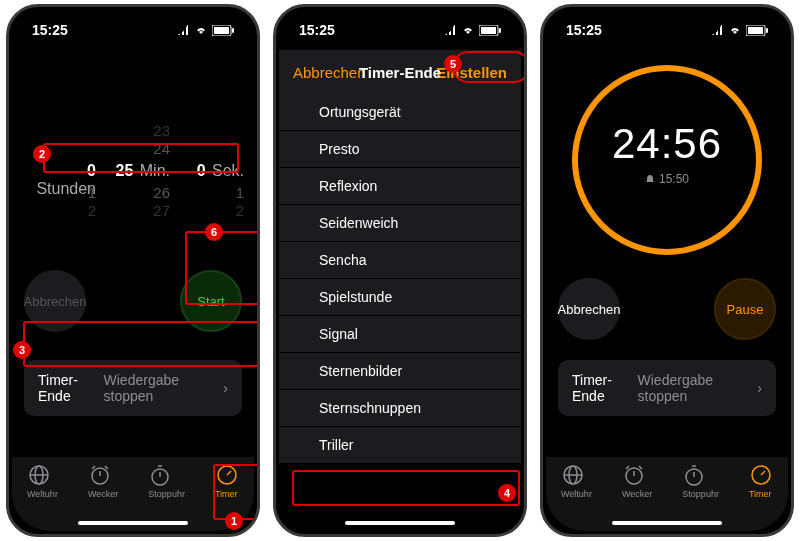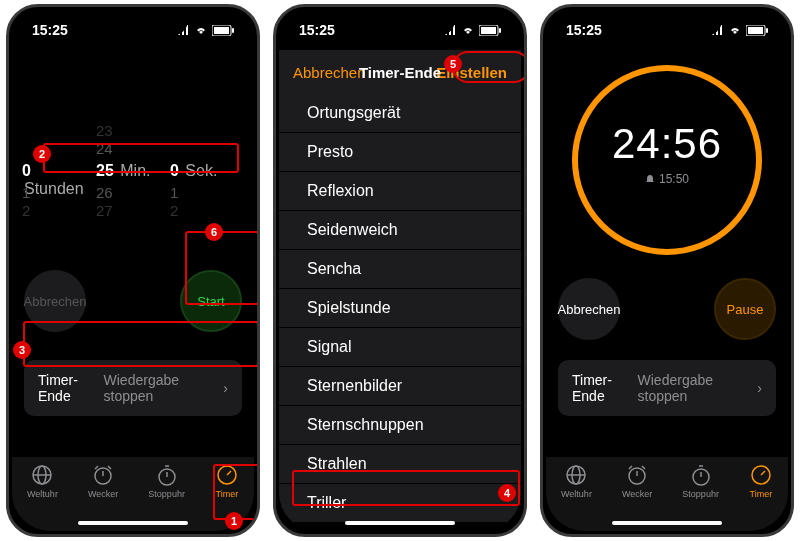--- a/index.html
+++ b/index.html
@@ -6,50 +6,50 @@
   .stage{width:800px;height:541px;position:relative;display:flex;justify-content:space-between;padding:4px 6px;box-sizing:border-box}
   .phone{position:relative;width:254px;height:533px;background:#000;border-radius:32px;border:3px solid #3a3a3a;box-sizing:border-box;overflow:hidden}
   .phone-inner{position:absolute;inset:3px;border-radius:38px;background:#000;overflow:hidden}
   .notch{position:absolute;top:0;left:50%;transform:translateX(-50%);width:110px;height:26px;background:#000;border-bottom-left-radius:16px;border-bottom-right-radius:16px;z-index:50}
   .statusbar{position:absolute;top:0;left:0;right:0;height:40px;display:flex;align-items:center;justify-content:space-between;padding:0 20px;font-size:14px;font-weight:600;z-index:40}
   .status-icons{display:flex;align-items:center;gap:4px}
   .home-ind{position:absolute;bottom:6px;left:50%;transform:translateX(-50%);width:110px;height:4px;background:#fff;border-radius:3px;z-index:60}
   .screen{position:absolute;top:40px;bottom:0;left:0;right:0}
   
   .tabbar{position:absolute;bottom:0;left:0;right:0;height:68px;background:rgba(20,20,20,0.95);display:flex;justify-content:space-around;align-items:flex-start;padding-top:6px;font-size:9px;color:#8e8e93}
-  .tab{display:flex;flex-direction:column;align-items:center;gap:2px}
+  .tab{display:flex;flex-direction:column;align-items:flex-start;gap:2px}
   .tab.active{color:#ff9500}
   .tab-icon{width:24px;height:24px;display:flex;align-items:center;justify-content:center}
   
   .picker-wrap{position:absolute;top:60px;left:10px;right:10px;height:120px;display:flex;justify-content:space-between;color:#6d6d6d;font-size:16px}
   .prow{display:flex;width:100%;justify-content:space-around;align-items:baseline;position:absolute;left:0;right:0}
   .prow.above{top:30px;color:#555}
   .prow.above2{top:12px;color:#333}
   .prow.sel{top:52px;color:#fff}
   .prow.below{top:74px;color:#555}
   .prow.below2{top:92px;color:#333}
-  .prow span{flex:1;text-align:left;font-size:15px}
+  .prow span{flex:1;text-align:right;font-size:15px}
   .prow.sel span{font-size:16px}
   .prow .lab{font-size:12px;color:#aaa;margin-left:2px}
   .btn-row{position:absolute;top:220px;left:12px;right:12px;display:flex;justify-content:space-between}
   .circle-btn{width:62px;height:62px;border-radius:50%;display:flex;align-items:center;justify-content:center;font-size:13px;border:2px solid transparent;box-sizing:border-box}
   .circle-btn.cancel{background:#1c1c1e;color:#555}
   .circle-btn.cancel.enabled{color:#fff}
   .circle-btn.start{background:#0a2a0a;color:#32d74b;border-color:#164016}
   .circle-btn.pause{background:#2a1a00;color:#ff9500;border-color:#3a2600}
   .row-cell{position:absolute;left:12px;right:12px;background:#1c1c1e;border-radius:10px;display:flex;align-items:center;justify-content:space-between;padding:12px 14px;font-size:14px}
   .row-cell .val{color:#8e8e93;display:flex;align-items:center;gap:4px}
   
   .navbar{position:absolute;top:40px;left:0;right:0;height:44px;background:#1c1c1e;display:flex;align-items:center;justify-content:space-between;padding:0 14px;font-size:15px}
   .navbar .title{position:absolute;left:0;right:0;text-align:center;font-weight:600;color:#fff;pointer-events:none}
   .navbar .left{color:#ff9500}
   .navbar .right{color:#ff9500;font-weight:600}
   .sound-list{position:absolute;top:84px;bottom:0;left:0;right:0;background:#000;overflow:hidden}
   .sound-section{background:#1c1c1e;margin:0 0 16px 0}
-  .sound-item{padding:10px 14px 10px 28px;font-size:16px;color:#fff;border-bottom:1px solid #000;position:relative}
+  .sound-item{padding:10px 14px 10px 40px;font-size:14px;color:#fff;border-bottom:1px solid #000;position:relative}
   .sound-item:last-child{border-bottom:none}
   
   .timer-ring{position:absolute;top:10px;left:50%;transform:translateX(-50%);width:200px;height:200px}
   .timer-time{position:absolute;top:70px;left:0;right:0;text-align:center;font-size:42px;font-weight:300;letter-spacing:1px}
   .timer-end{position:absolute;top:122px;left:0;right:0;text-align:center;font-size:12px;color:#8e8e93;display:flex;align-items:center;justify-content:center;gap:4px}
   
   .anno-box{position:absolute;border:2px solid #e10000;border-radius:3px;pointer-events:none;z-index:200}
   .anno-num{position:absolute;width:18px;height:18px;border-radius:50%;background:#e10000;color:#fff;font-size:11px;font-weight:700;display:flex;align-items:center;justify-content:center;z-index:210;pointer-events:none}
   .anno-oval{position:absolute;border:2px solid #e10000;border-radius:50%/50%;pointer-events:none;z-index:200}
   svg{display:block}
@@ -207,21 +207,20 @@
     <div class="sound-section" id="sound-section-main">
             <div class="sound-item">Ortungsgerät</div>
             <div class="sound-item">Presto</div>
             <div class="sound-item">Reflexion</div>
             <div class="sound-item">Seidenweich</div>
             <div class="sound-item">Sencha</div>
             <div class="sound-item">Spielstunde</div>
             <div class="sound-item">Signal</div>
             <div class="sound-item">Sternenbilder</div>
             <div class="sound-item">Sternschnuppen</div>
-            <div class="sound-item">Strahlen</div>
             <div class="sound-item">Triller</div>
           </div>
 
   </div>
   <div class="home-ind"></div>
  </div>
 
  <div class="anno-oval" style="left:176px;top:44px;width:74px;height:28px;border-radius:16px"></div>
  <div class="anno-num" style="left:168px;top:48px">5</div>
  <div class="anno-box" style="left:16px;bottom:28px;width:224px;height:32px"></div>

